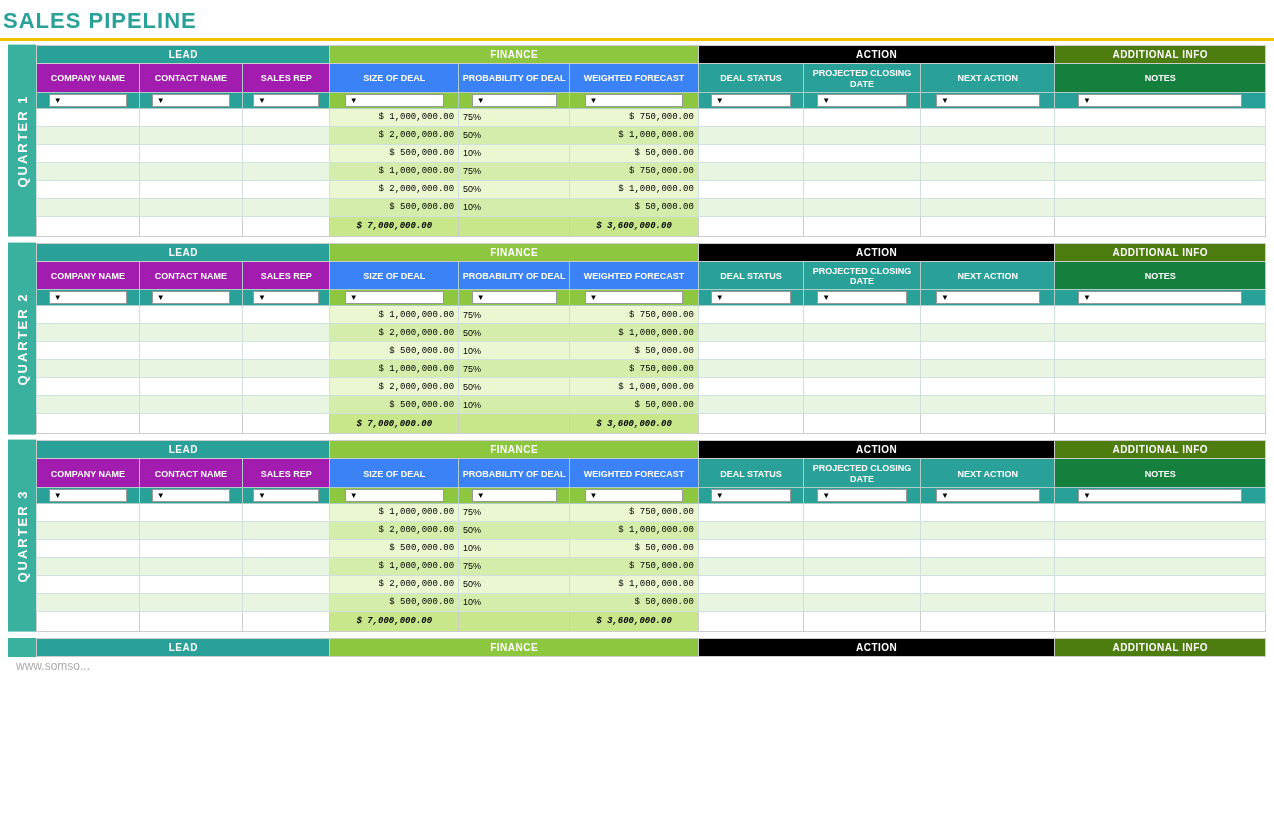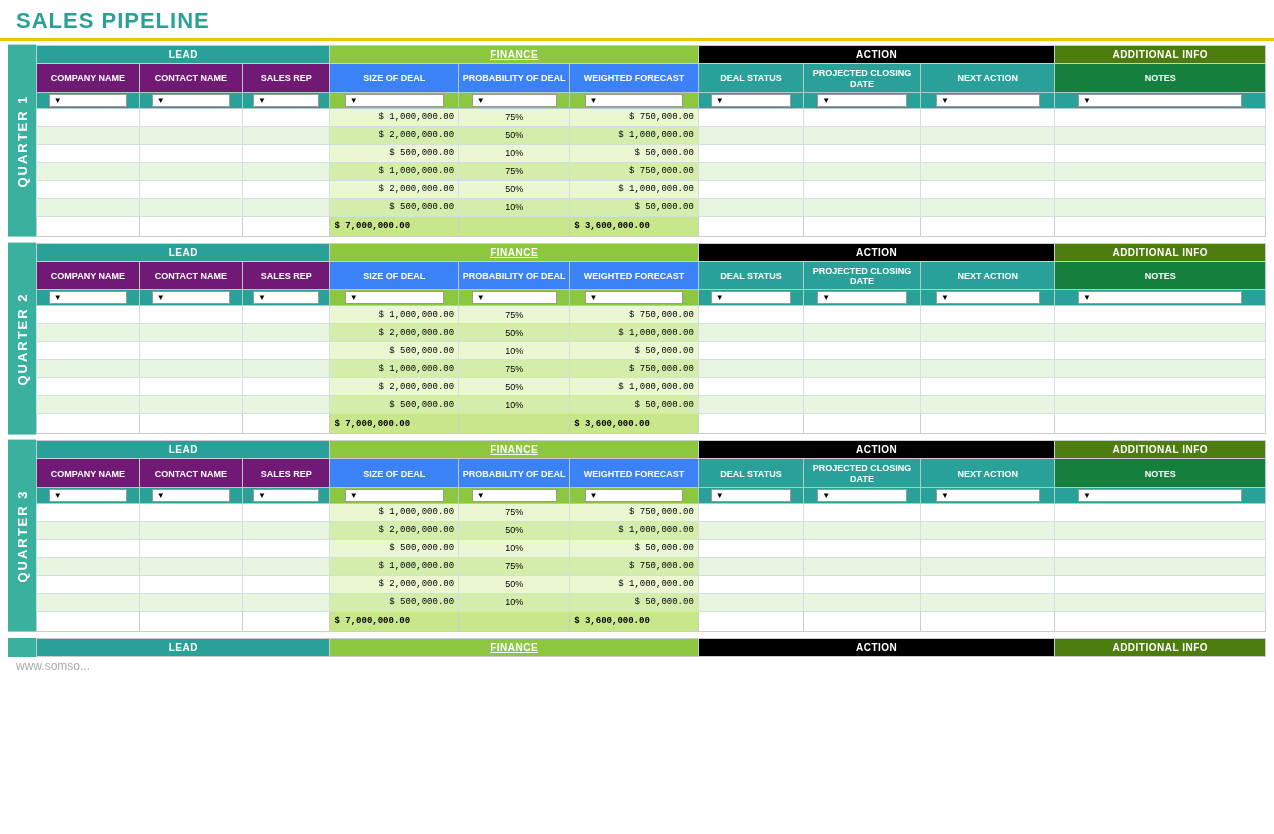--- a/index.html
+++ b/index.html
@@ -6,21 +6,21 @@
     body {
       font-family: Arial, sans-serif;
       background: #fff;
       font-size: 10px;
       width: 1274px;
       overflow-x: hidden;
     }
 
     .page-title {
       background: #fff;
-      padding: 8px 12px 4px 16px;
+      padding: 8px 12px 4px 3px;
       border-bottom: 3px solid #f0c200;
     }
     .page-title h1 {
       color: #2aa198;
       font-size: 22px;
       font-weight: bold;
       letter-spacing: 1px;
     }
 
     .main-content {
@@ -66,36 +66,36 @@
       color: #fff;
       font-weight: bold;
       font-size: 10px;
       letter-spacing: 0.5px;
       text-align: center;
       padding: 3px 2px;
       border: 1px solid #ccc;
     }
 
     .th-lead { background: #2aa198; }
-    .th-finance { background: #8dc63f; text-decoration: underline; }
+    .th-finance { background: #8dc63f; }
     .th-action { background: #000000; }
     .th-additional { background: #4d7c0f; }
 
     
     .col-header-row th {
       color: #fff;
       font-weight: bold;
       font-size: 9px;
       text-align: center;
       padding: 4px 2px 2px 2px;
       border: 1px solid #b0ccc9;
       vertical-align: middle;
       line-height: 1.2;
     }
-    .col-header-row .th-lead-col { background: #701a75; }
+    .col-header-row .th-lead-col { background: #a21caf; }
     .col-header-row .th-finance-col { background: #3b82f6; }
     .col-header-row .th-action-col { background: #2aa198; }
     .col-header-row .th-additional-col { background: #15803d; }
 
     
     .filter-row td {
       background: #2aa198;
       text-align: center;
       padding: 1px 2px;
       border: 1px solid #b0ccc9;
@@ -129,36 +129,37 @@
     
     .data-row.alt-green td.finance-bg { background: #d4edaa; }
     .data-row.alt-white td.finance-bg { background: #eaf7d0; }
 
     .data-row td.num-cell {
       text-align: right;
       font-family: 'Courier New', monospace;
       margin-top: 27px;
     }
     .data-row td.pct-cell {
-      text-align: center;
+      text-align: left;
     }
 
     
     .total-row td {
       border: 1px solid #ccc;
       padding: 2px 4px;
       font-size: 9px;
       font-weight: bold;
       background: #fff;
       height: 20px;
     }
     .total-row td.num-cell {
-      text-align: left;
+      text-align: center;
       font-family: 'Courier New', monospace;
       color: #000;
+      font-style: italic;
     }
     .total-row td.total-finance {
       background: #c8e68a;
     }
 
     
     .col-company { width: 88px; }
     .col-contact { width: 88px; }
     .col-salesrep { width: 75px; }
     .col-deal-size { width: 110px; }

